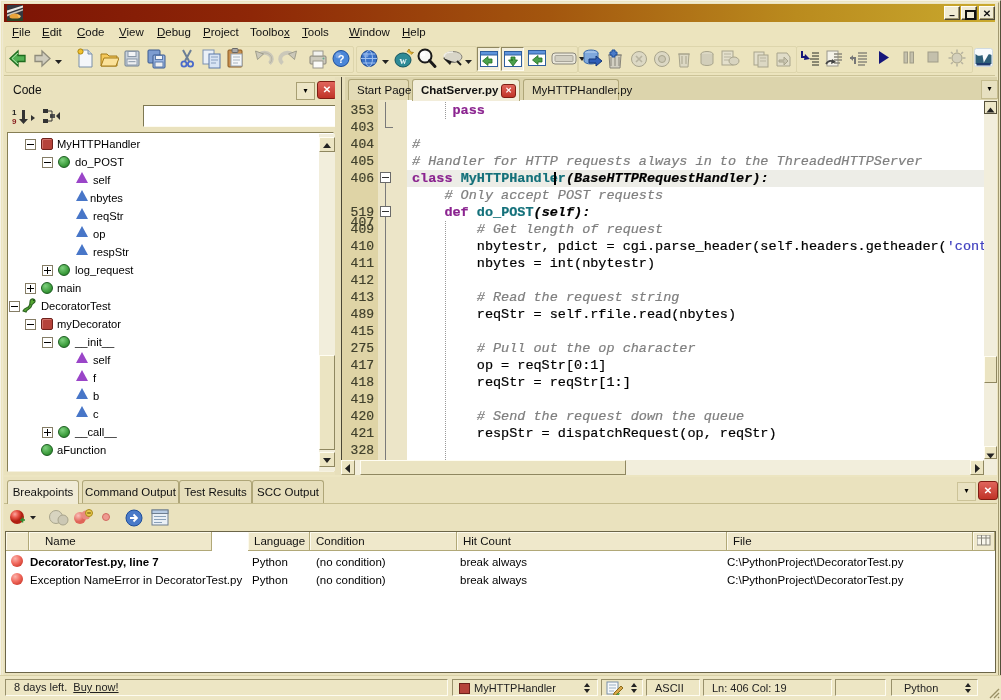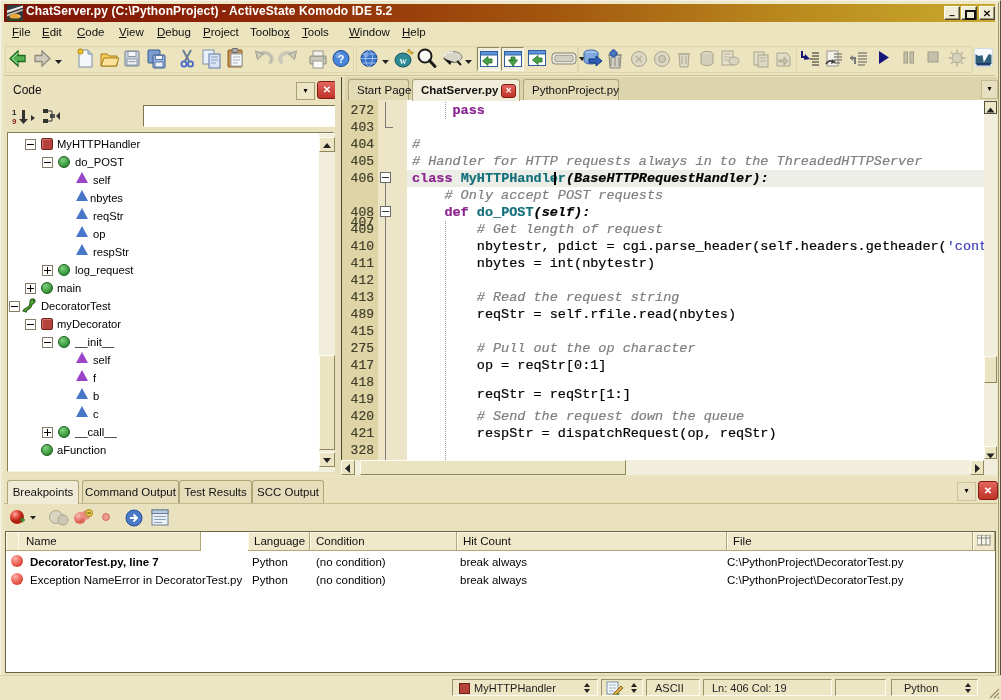--- a/index.html
+++ b/index.html
@@ -82,21 +82,20 @@
 <div class="abs" style="left:7px;top:5px;width:16px;height:16px;">
 <svg width="16" height="16">
         <rect x="0" y="0" width="16" height="16" fill="#343840" rx="1"></rect>
         <path d="M0 5.5 L16 0.5 L16 2.5 L0 8 Z" fill="#EDEAE2"></path>
         <path d="M0 9.5 L16 4 L16 5.5 L0 11.5 Z" fill="#C8C4BA"></path>
         <ellipse cx="8" cy="11.5" rx="5.5" ry="3" fill="#E8A33A"></ellipse>
         <path d="M10 9.5 L14 11 L12 13 Z" fill="#F4C468"></path>
         <path d="M0 13.5 L16 13.5 L16 16 L0 16 Z" fill="#2E4224"></path>
       </svg>
 </div>
-<div class="abs titletxt">ChatServer.py (C:\PythonProject) - ActiveState Komodo IDE 5.2</div>
 <div class="abs wbtn" style="left:944px;top:6px;"><span style="position:relative;top:2px;">–</span></div>
 <div class="abs wbtn" style="left:961px;top:6px;">
       <span style="position:absolute;left:3px;top:3px;width:7px;height:6px;border:2px solid #111;"></span>
     </div>
 <div class="abs wbtn" style="left:979px;top:6px;">✕</div>
 
 <div class="abs menubar"></div>
 <span class="mi" style="left:12px;top:26px;"><u>F</u>ile</span>
 <span class="mi" style="left:42px;top:26px;"><u>E</u>dit</span>
 <span class="mi" style="left:77px;top:26px;"><u>C</u>ode</span>
@@ -436,38 +435,38 @@
         </svg></div>
 </div>
 
 <div class="abs" style="left:335px;top:77px;width:10px;height:398px;background:#E7DFBB;"></div>
 <div class="abs" style="left:341px;top:77px;width:1px;height:398px;background:#4A4634;"></div>
 
 <div class="abs ep">
  <div class="etabbar">
   <div class="etab" style="left:3px;width:61px;padding-left:8px;">Start Page</div>
   <div class="etab active" style="left:67px;width:108px;padding-left:8px;">ChatServer.py<span class="closex" style="position:absolute;left:88px;top:4px;width:13px;height:12px;font-size:8px;line-height:12px;">✕</span></div>
-  <div class="etab" style="left:178px;width:96px;padding-left:8px;">PythonProject.py</div>
+  <div class="etab" style="left:178px;width:96px;padding-left:8px;">MyHTTPHandler.py</div>
   <div class="smallbtn" style="left:636px;top:3px;width:15px;height:17px;text-align:center;font-size:8px;line-height:16px;background:#E7E0C0;border-color:#C5BC8E;">▾</div>
  </div>
  <div class="ed">
   <div class="nummargin"></div>
   <div class="foldmargin"></div>
   <div class="etext"></div>
   <div id="code">
 
    <div style="position:absolute;left:62px;top:70px;width:577px;height:17px;background:#EDEDE7;"></div>
 
-   <div class="lnum" style="top:2px;">272</div>
+   <div class="lnum" style="top:2px;">353</div>
    <div class="lnum" style="top:19px;">403</div>
    <div class="lnum" style="top:36px;">404</div>
    <div class="lnum" style="top:53px;">405</div>
    <div class="lnum" style="top:70px;">406</div>
    <div class="lnum" style="top:87px;margin-top:27px;">407</div>
-   <div class="lnum" style="top:104px;">408</div>
+   <div class="lnum" style="top:104px;">519</div>
    <div class="lnum" style="top:121px;">409</div>
    <div class="lnum" style="top:138px;">410</div>
    <div class="lnum" style="top:155px;">411</div>
    <div class="lnum" style="top:172px;">412</div>
    <div class="lnum" style="top:189px;">413</div>
    <div class="lnum" style="top:206px;">489</div>
    <div class="lnum" style="top:223px;">415</div>
    <div class="lnum" style="top:240px;">275</div>
    <div class="lnum" style="top:257px;">417</div>
    <div class="lnum" style="top:274px;">418</div>
@@ -495,21 +494,21 @@
    <div class="cl" style="top:70px;"><span class="kw">class</span> <span class="dn">MyHTTPHandler</span><span class="bk">(BaseHTTPRequestHandler):</span></div>
    <div class="cl" style="top:87px;">    <span class="cm"># Only accept POST requests</span></div>
    <div class="cl" style="top:104px;">    <span class="kw">def</span> <span class="dn">do_POST</span><span class="bk">(self):</span></div>
    <div class="cl" style="top:121px;">        <span class="cm"># Get length of request</span></div>
    <div class="cl" style="top:138px;">        nbytestr, pdict = cgi.parse_header(self.headers.getheader(<span class="st">'conte</span></div>
    <div class="cl" style="top:155px;">        nbytes = int(nbytestr)</div>
    <div class="cl" style="top:189px;">        <span class="cm"># Read the request string</span></div>
    <div class="cl" style="top:206px;">        reqStr = self.rfile.read(nbytes)</div>
    <div class="cl" style="top:240px;">        <span class="cm"># Pull out the op character</span></div>
    <div class="cl" style="top:257px;">        op = reqStr[0:1]</div>
-   <div class="cl" style="top:274px;margin-top:12px;">        reqStr = reqStr[1:]</div>
+   <div class="cl" style="top:274px;">        reqStr = reqStr[1:]</div>
    <div class="cl" style="top:308px;">        <span class="cm"># Send the request down the queue</span></div>
    <div class="cl" style="top:325px;">        respStr = dispatchRequest(op, reqStr)</div>
 
    <div style="position:absolute;left:209px;top:72px;width:2px;height:13px;background:#000;"></div>
   </div>
  </div>
 
  <div class="abs scroll" style="left:639px;top:23px;width:13px;height:360px;"></div>
  <div class="sbtn" style="left:639px;top:24px;width:13px;height:13px;border-color:#55503A;background:#EDE7C8;"><svg width="11" height="11">
           <path d="M5.5 2.5 l4 5 l-8 0 z" fill="#222"></path>
@@ -576,21 +575,21 @@
   <div style="position:absolute;left:146px;top:31px;"><svg width="22" height="20">
             <rect x="2" y="2" width="16" height="15" fill="#EAF0F6" stroke="#6E7E90"></rect>
             <rect x="2" y="2" width="16" height="3.5" fill="#B8CCE4" stroke="#6E7E90"></rect>
             <path d="M4 8.5 h12 M4 11.5 h12 M4 14.5 h8" stroke="#8AA0B8" stroke-width="1.2"></path>
           </svg></div>
  </div>
 
  <div style="position:absolute;left:1px;top:54px;width:991px;height:142px;background:#fff;border:1px solid #6B6548;box-sizing:border-box;"></div>
  <div id="btable">
   <div class="hcell" style="left:2px;top:55px;width:23px;"></div>
-  <div class="hcell" style="left:14px;top:55px;width:183px;padding-left:8px;">Name</div>
+  <div class="hcell" style="left:25px;top:55px;width:183px;padding-left:16px;">Name</div>
   <div class="hcell" style="left:244px;top:55px;width:62px;padding-left:6px;">Language</div>
   <div class="hcell" style="left:306px;top:55px;width:147px;padding-left:6px;">Condition</div>
   <div class="hcell" style="left:453px;top:55px;width:270px;padding-left:6px;">Hit Count</div>
   <div class="hcell" style="left:723px;top:55px;width:246px;padding-left:6px;">File</div>
   <div class="hcell" style="left:969px;top:55px;width:22px;"><svg width="14" height="12" style="margin:3px 0 0 4px;">
             <rect x="0" y="0" width="13" height="10" fill="#F8F6EC" stroke="#88857A"></rect>
             <path d="M0 3 h13 M4.5 0 v10 M9 0 v10" stroke="#88857A"></path>
           </svg></div>
   <div class="bpcirc" style="left:7px;top:78px;background:radial-gradient(circle at 35% 30%,#FBB4AC,#F0685C 45%,#C02A1C 95%);"></div>
   <div class="bpcirc" style="left:7px;top:96px;background:radial-gradient(circle at 35% 30%,#FBB4AC,#F0685C 45%,#C02A1C 95%);"></div>
@@ -602,20 +601,21 @@
   <div class="brow" style="left:26px;top:94px;">Exception NameError in DecoratorTest.py</div>
   <div class="brow" style="left:248px;top:94px;">Python</div>
   <div class="brow" style="left:312px;top:94px;">(no condition)</div>
   <div class="brow" style="left:456px;top:94px;">break always</div>
   <div class="brow" style="left:723px;top:94px;">C:\PythonProject\DecoratorTest.py</div>
  </div>
 </div>
 
 <div class="abs status"></div>
 <div id="statusc" style="position:absolute;left:0;top:675px;width:1001px;height:25px;">
+ <div class="abs seg" style="left:5px;width:443px;padding-left:8px;">8 days left.&nbsp;&nbsp;<span style="text-decoration:underline;">Buy now!</span></div>
  <div class="abs seg" style="left:452px;width:146px;">
    <span style="position:absolute;left:6px;top:3px;width:9px;height:9px;background:#B5423A;border:1px solid #6E211B;"></span>
    <span style="position:absolute;left:21px;top:1px;">MyHTTPHandler</span>
    <svg style="position:absolute;left:130px;top:2px;" width="8" height="12">
           <path d="M4 1 l3 4 h-6 z" fill="#222"></path>
           <path d="M4 11 l3 -4 h-6 z" fill="#222"></path>
         </svg>
  </div>
  <div class="abs seg" style="left:601px;width:42px;">
    <svg style="position:absolute;left:4px;top:1px;" width="18" height="14">

